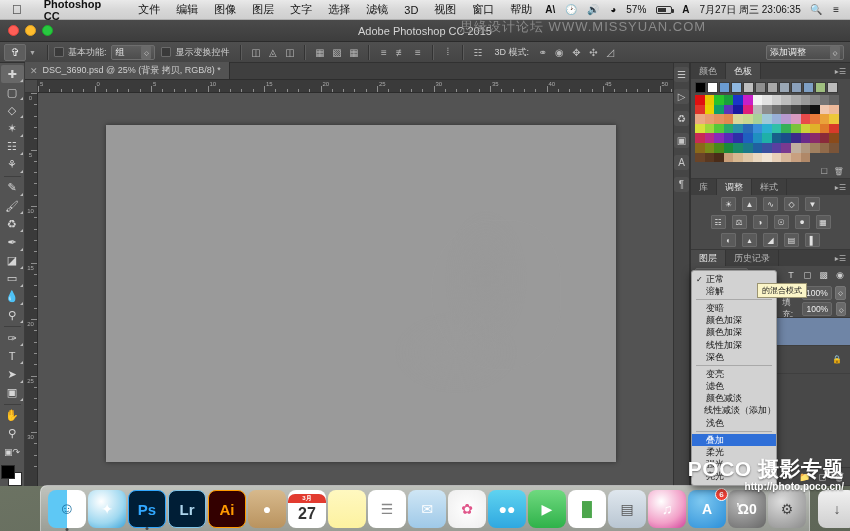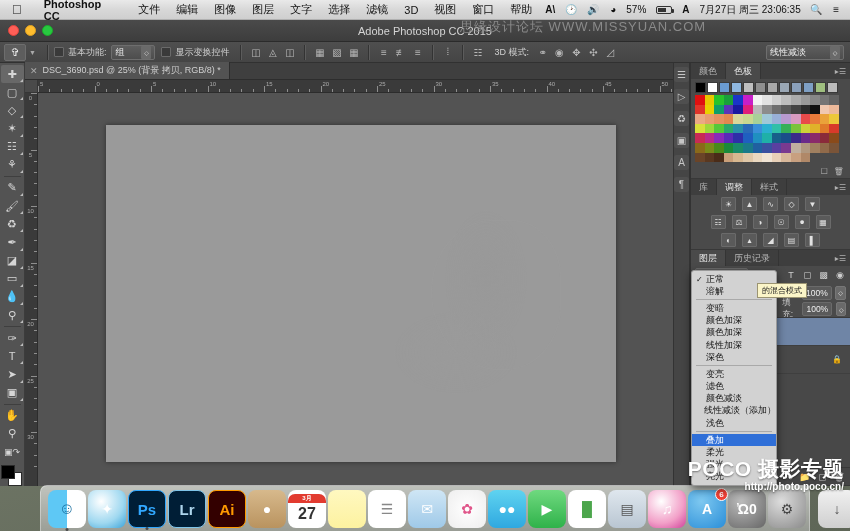--- a/index.html
+++ b/index.html
@@ -361,21 +361,21 @@
     <div class="ob-ico">⦙</div>
     <div class="ob-sep"></div>
     <div class="ob-ico">☷</div>
     <div class="ob-label" style="margin-left:8px">3D 模式:</div>
     <div class="ob-ico">⚭</div>
     <div class="ob-ico">◉</div>
     <div class="ob-ico">✥</div>
     <div class="ob-ico">✣</div>
     <div class="ob-ico">◿</div>
     <div id="ws-select">
-      <span>线性减淡</span>
+      <span>添加调整</span>
       <span class="arw">◇</span>
     </div>
   </div>
 
   <div id="ps-body">
 
     <div id="toolbar">
       <div class="tool active">✚</div>
       <div class="tool">▢</div>
       <div class="tool">◇</div>

